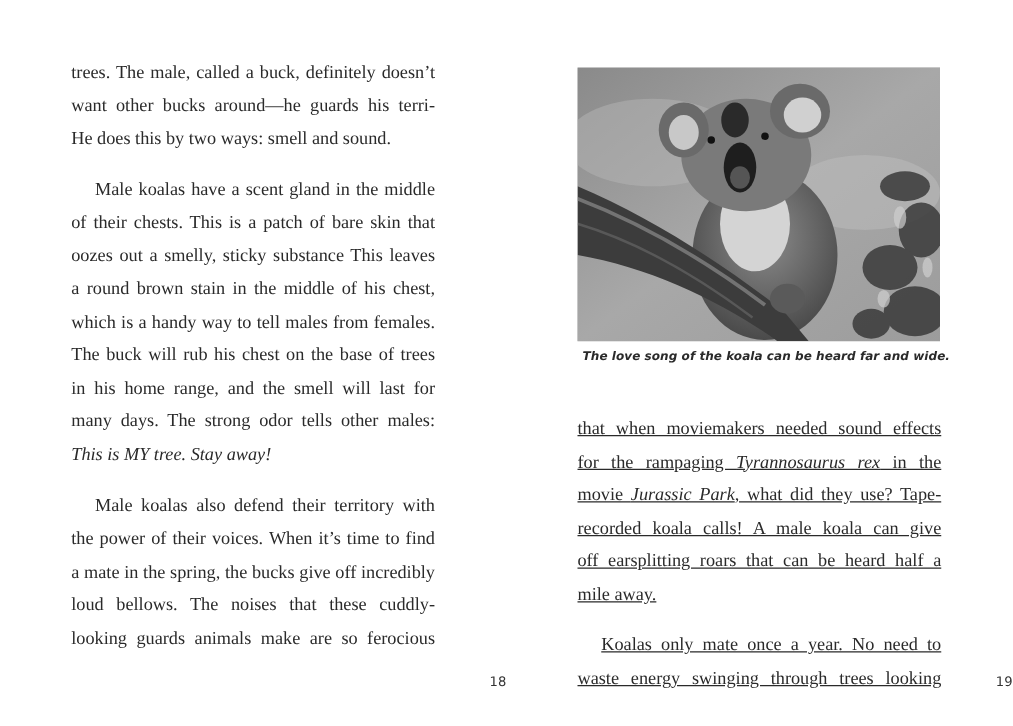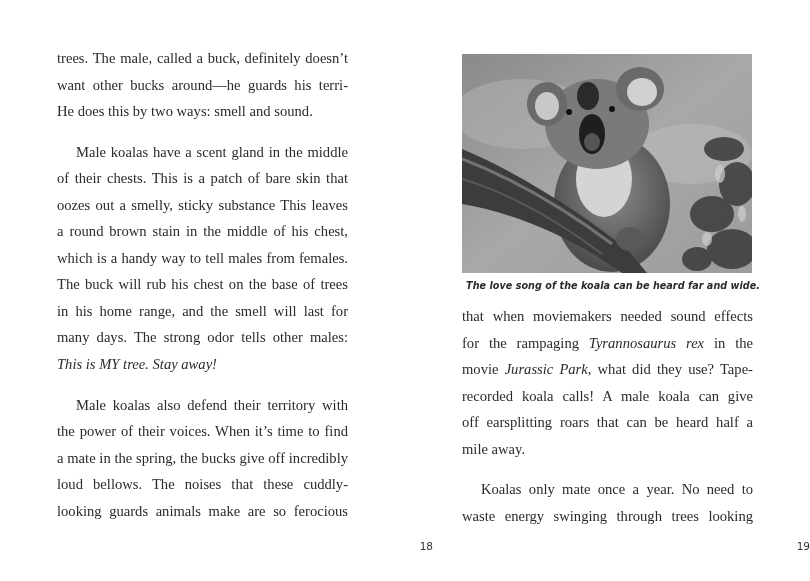--- a/index.html
+++ b/index.html
@@ -1,29 +1,29 @@
 <!DOCTYPE html>
 <html><head>
 <meta charset="utf-8">
 <style>
   html, body { margin: 0; padding: 0; background: #ffffff; }
   body { width: 810px; height: 581px; position: relative; overflow: hidden; }
   .page { position: absolute; top: 0; height: 581px; width: 405px; }
-  .page.left { left: 0; padding-left: 28px; }
+  .page.left { left: 0; }
   .page.right { left: 405px; }
   .text-block {
     position: absolute;
     width: 291px;
     font-family: "Liberation Serif", "DejaVu Serif", serif;
     font-size: 14.6px;
     line-height: 26.55px;
     color: #2a2a2a;
   }
   .left .text-block { left: 57px; top: 45px; }
-  .right .text-block { left: 57px; top: 303px; }
+  .right .text-block { left: 57px; top: 330px; text-decoration: underline; }
   .line {
     display: block;
     white-space: nowrap;
     text-align: justify;
     text-align-last: justify;
     height: 26.55px;
   }
   .line.last { text-align-last: left; }
   .line.indent { padding-left: 19px; margin-top: 14px; }
   .line i { font-style: italic; }

